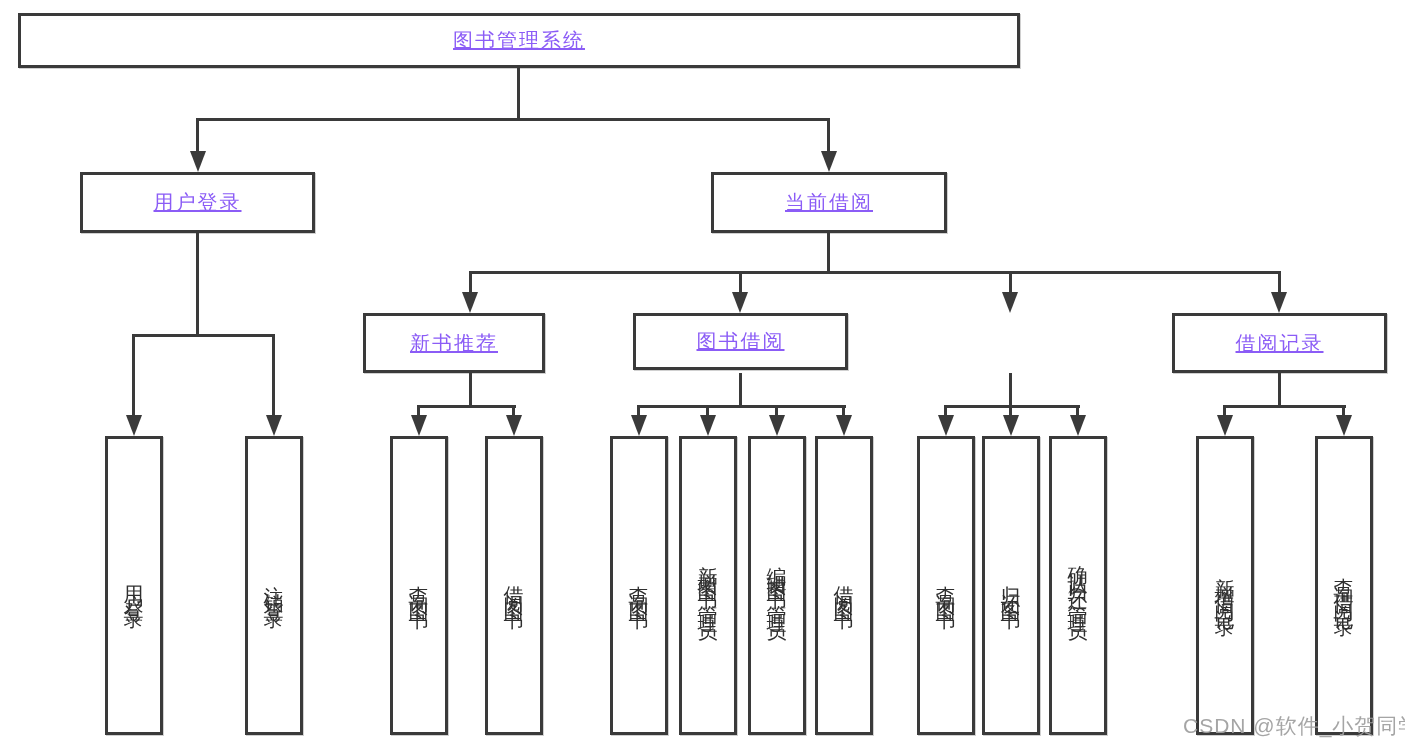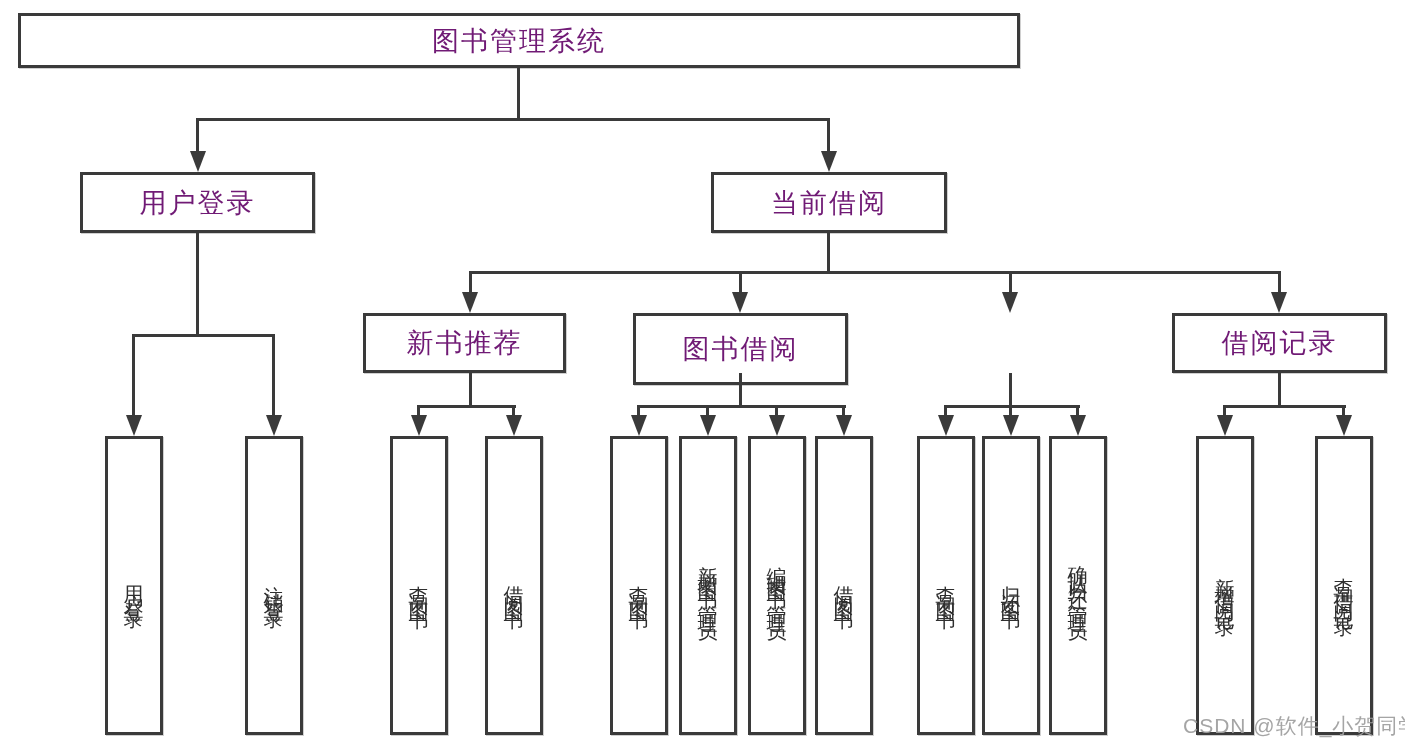--- a/index.html
+++ b/index.html
@@ -15,24 +15,25 @@
     position: absolute;
     box-sizing: border-box;
     border: 3px solid #3a3a3a;
     background: #ffffff;
     display: flex;
     align-items: center;
     justify-content: center;
     box-shadow: 1px 1px 0 rgba(120,120,120,0.35);
   }
   .title {
-    font-size: 27px;
-    color: #701a75;
+    font-size: 20px;
+    color: #8b5cf6;
     letter-spacing: 2px;
     white-space: nowrap;
+    text-decoration: underline;
   }
   .vtext {
     writing-mode: vertical-rl;
     text-orientation: mixed;
     font-size: 20px;
     line-height: 1.1;
     letter-spacing: 8px;
     color: #2f2f2f;
   }
   .lh { position: absolute; height: 3px; background: #3a3a3a; }
@@ -87,24 +88,24 @@
   <div class="lh" style="left:469px;top:271px;width:812px;"></div>
   <div class="lv" style="left:469px;top:271px;height:24px;"></div>
   <div class="arw" style="left:462px;top:292px;"></div>
   <div class="lv" style="left:739px;top:271px;height:24px;"></div>
   <div class="arw" style="left:732px;top:292px;"></div>
   <div class="lv" style="left:1009px;top:271px;height:24px;"></div>
   <div class="arw" style="left:1002px;top:292px;"></div>
   <div class="lv" style="left:1278px;top:271px;height:24px;"></div>
   <div class="arw" style="left:1271px;top:292px;"></div>
 
-  <div class="box" style="left:363px;top:313px;width:203px;height:60px;">
+  <div class="box" style="left:363px;top:313px;width:182px;height:60px;">
     <span class="title">新书推荐</span>
   </div>
-  <div class="box" style="left:633px;top:313px;width:215px;height:72px;">
+  <div class="box" style="left:633px;top:313px;width:215px;height:57px;">
     <span class="title">图书借阅</span>
   </div>
   <div class="box" style="left:1172px;top:313px;width:215px;height:60px;">
     <span class="title">借阅记录</span>
   </div>
 
   <div class="lv" style="left:469px;top:373px;height:34px;"></div>
   <div class="lh" style="left:417px;top:405px;width:99px;"></div>
   <div class="lv" style="left:417px;top:405px;height:14px;"></div>
   <div class="arw" style="left:411px;top:415px;"></div>

